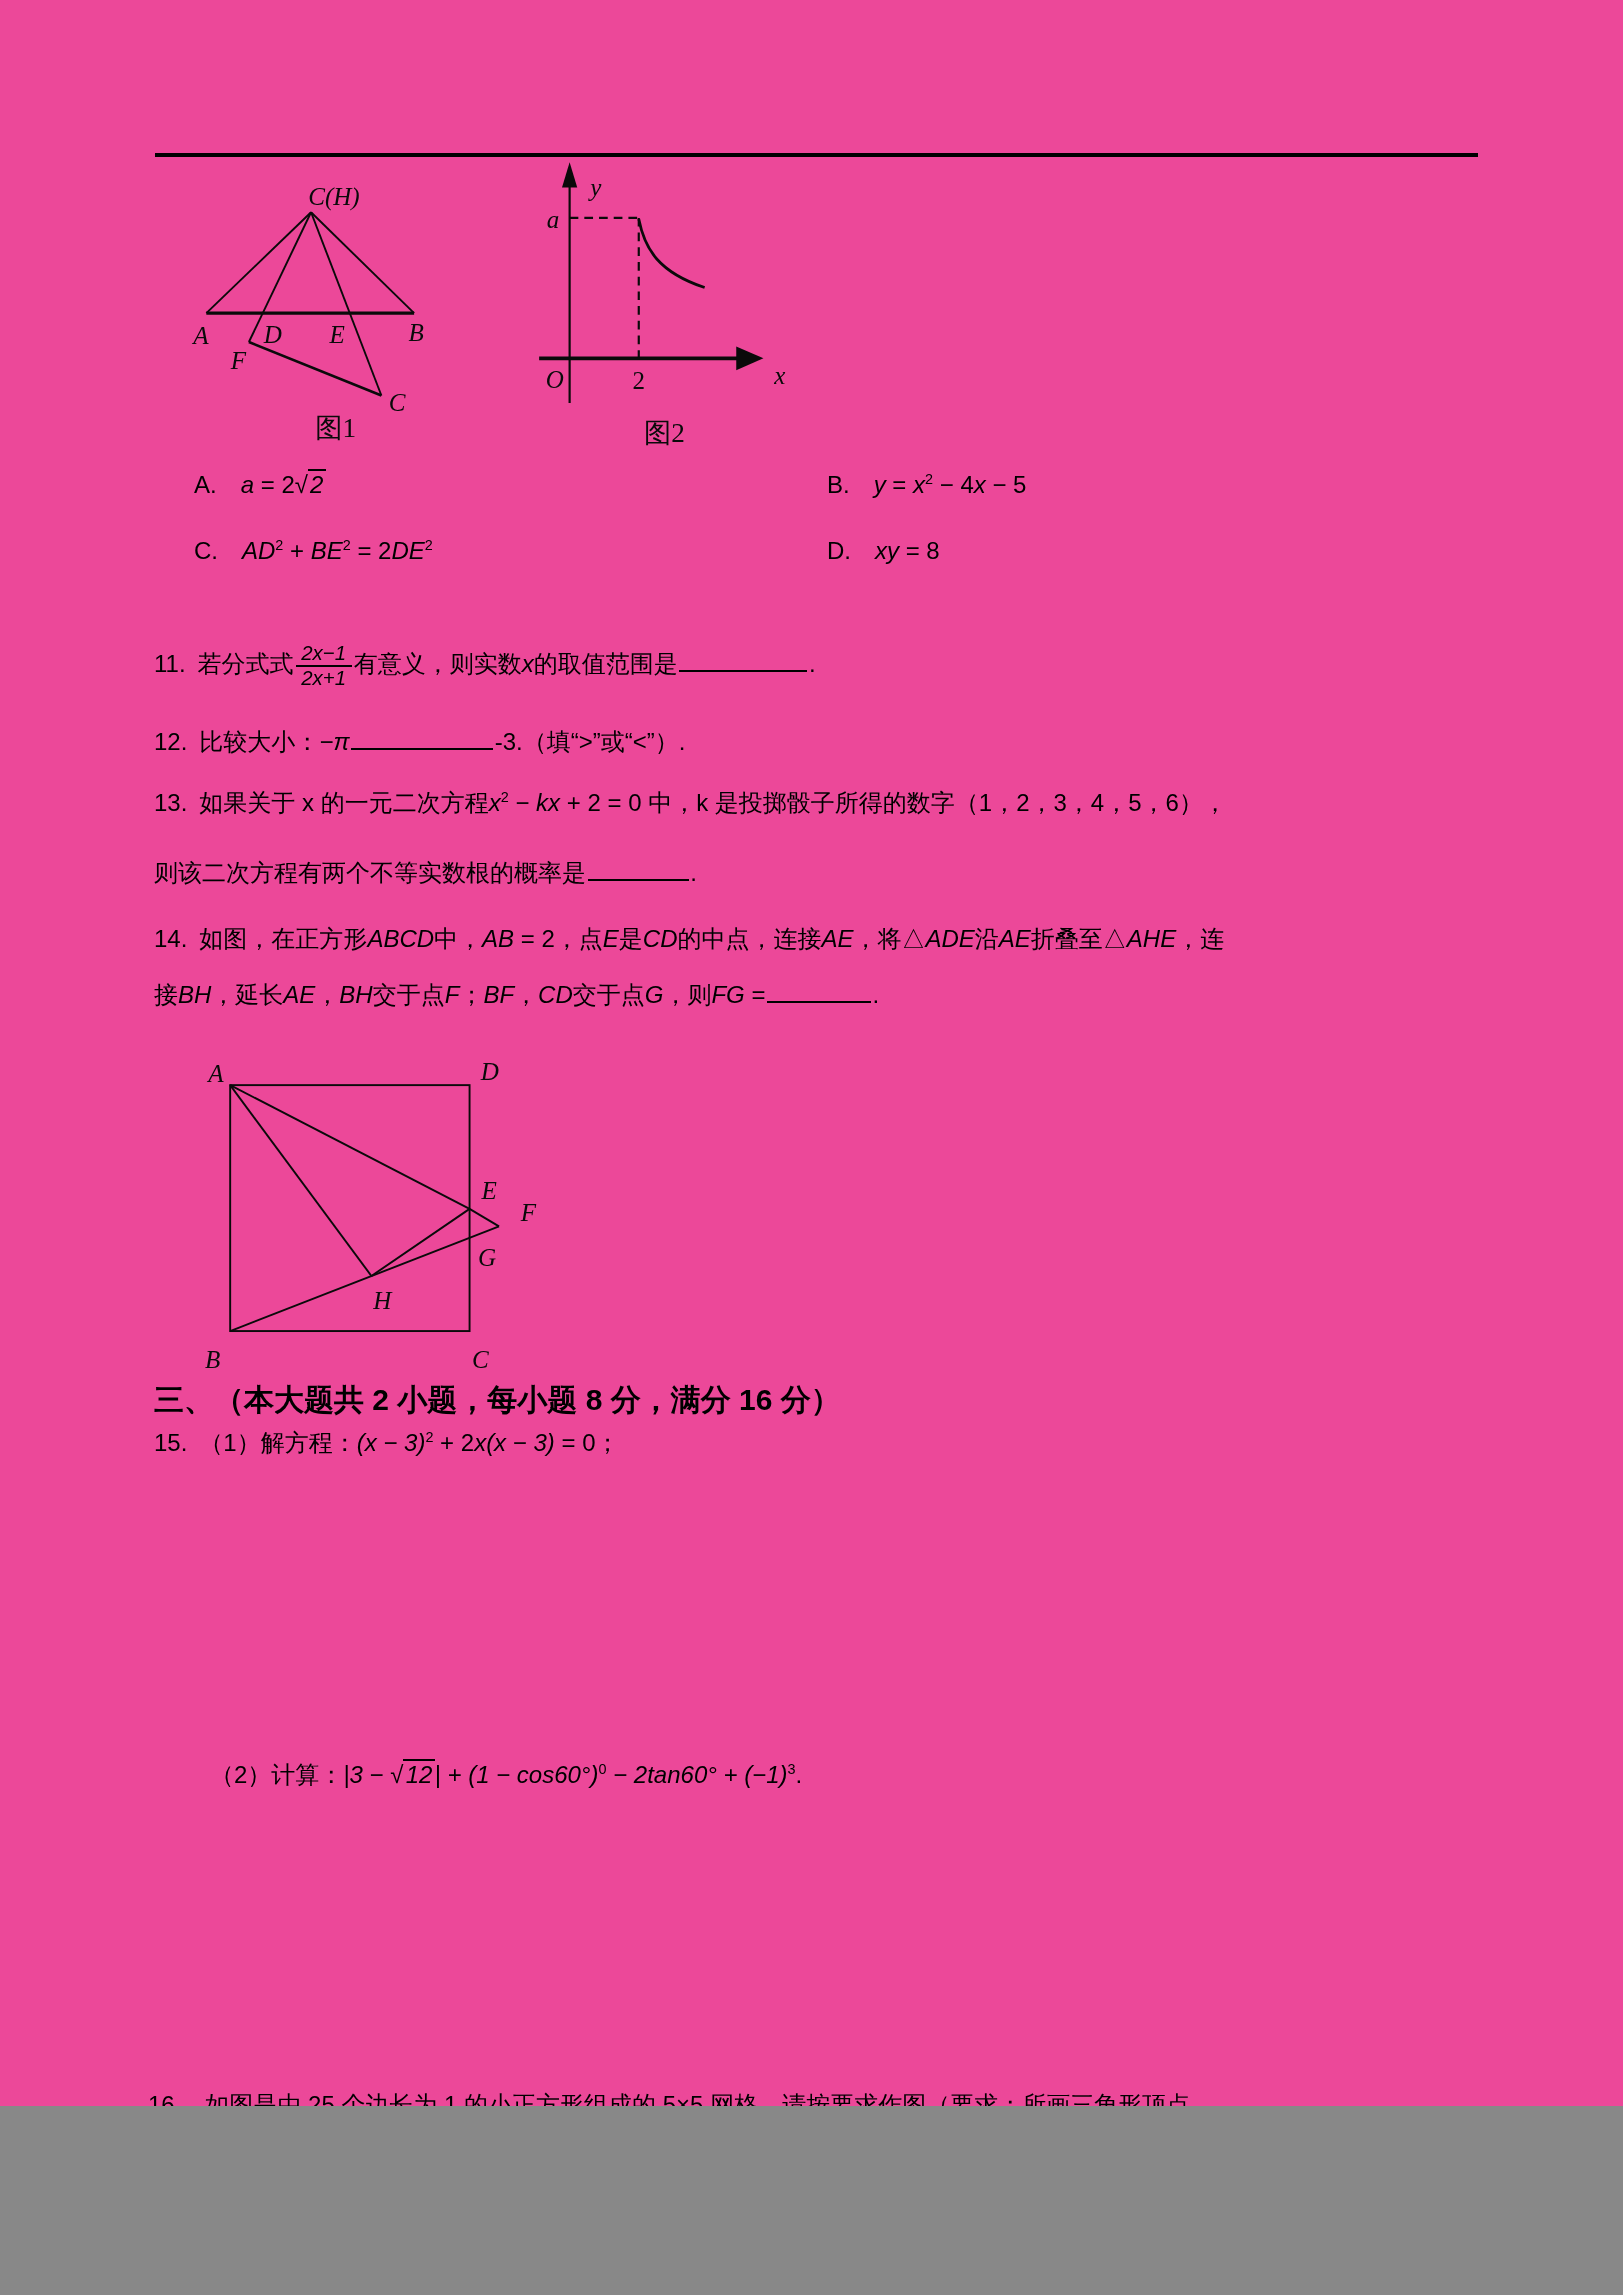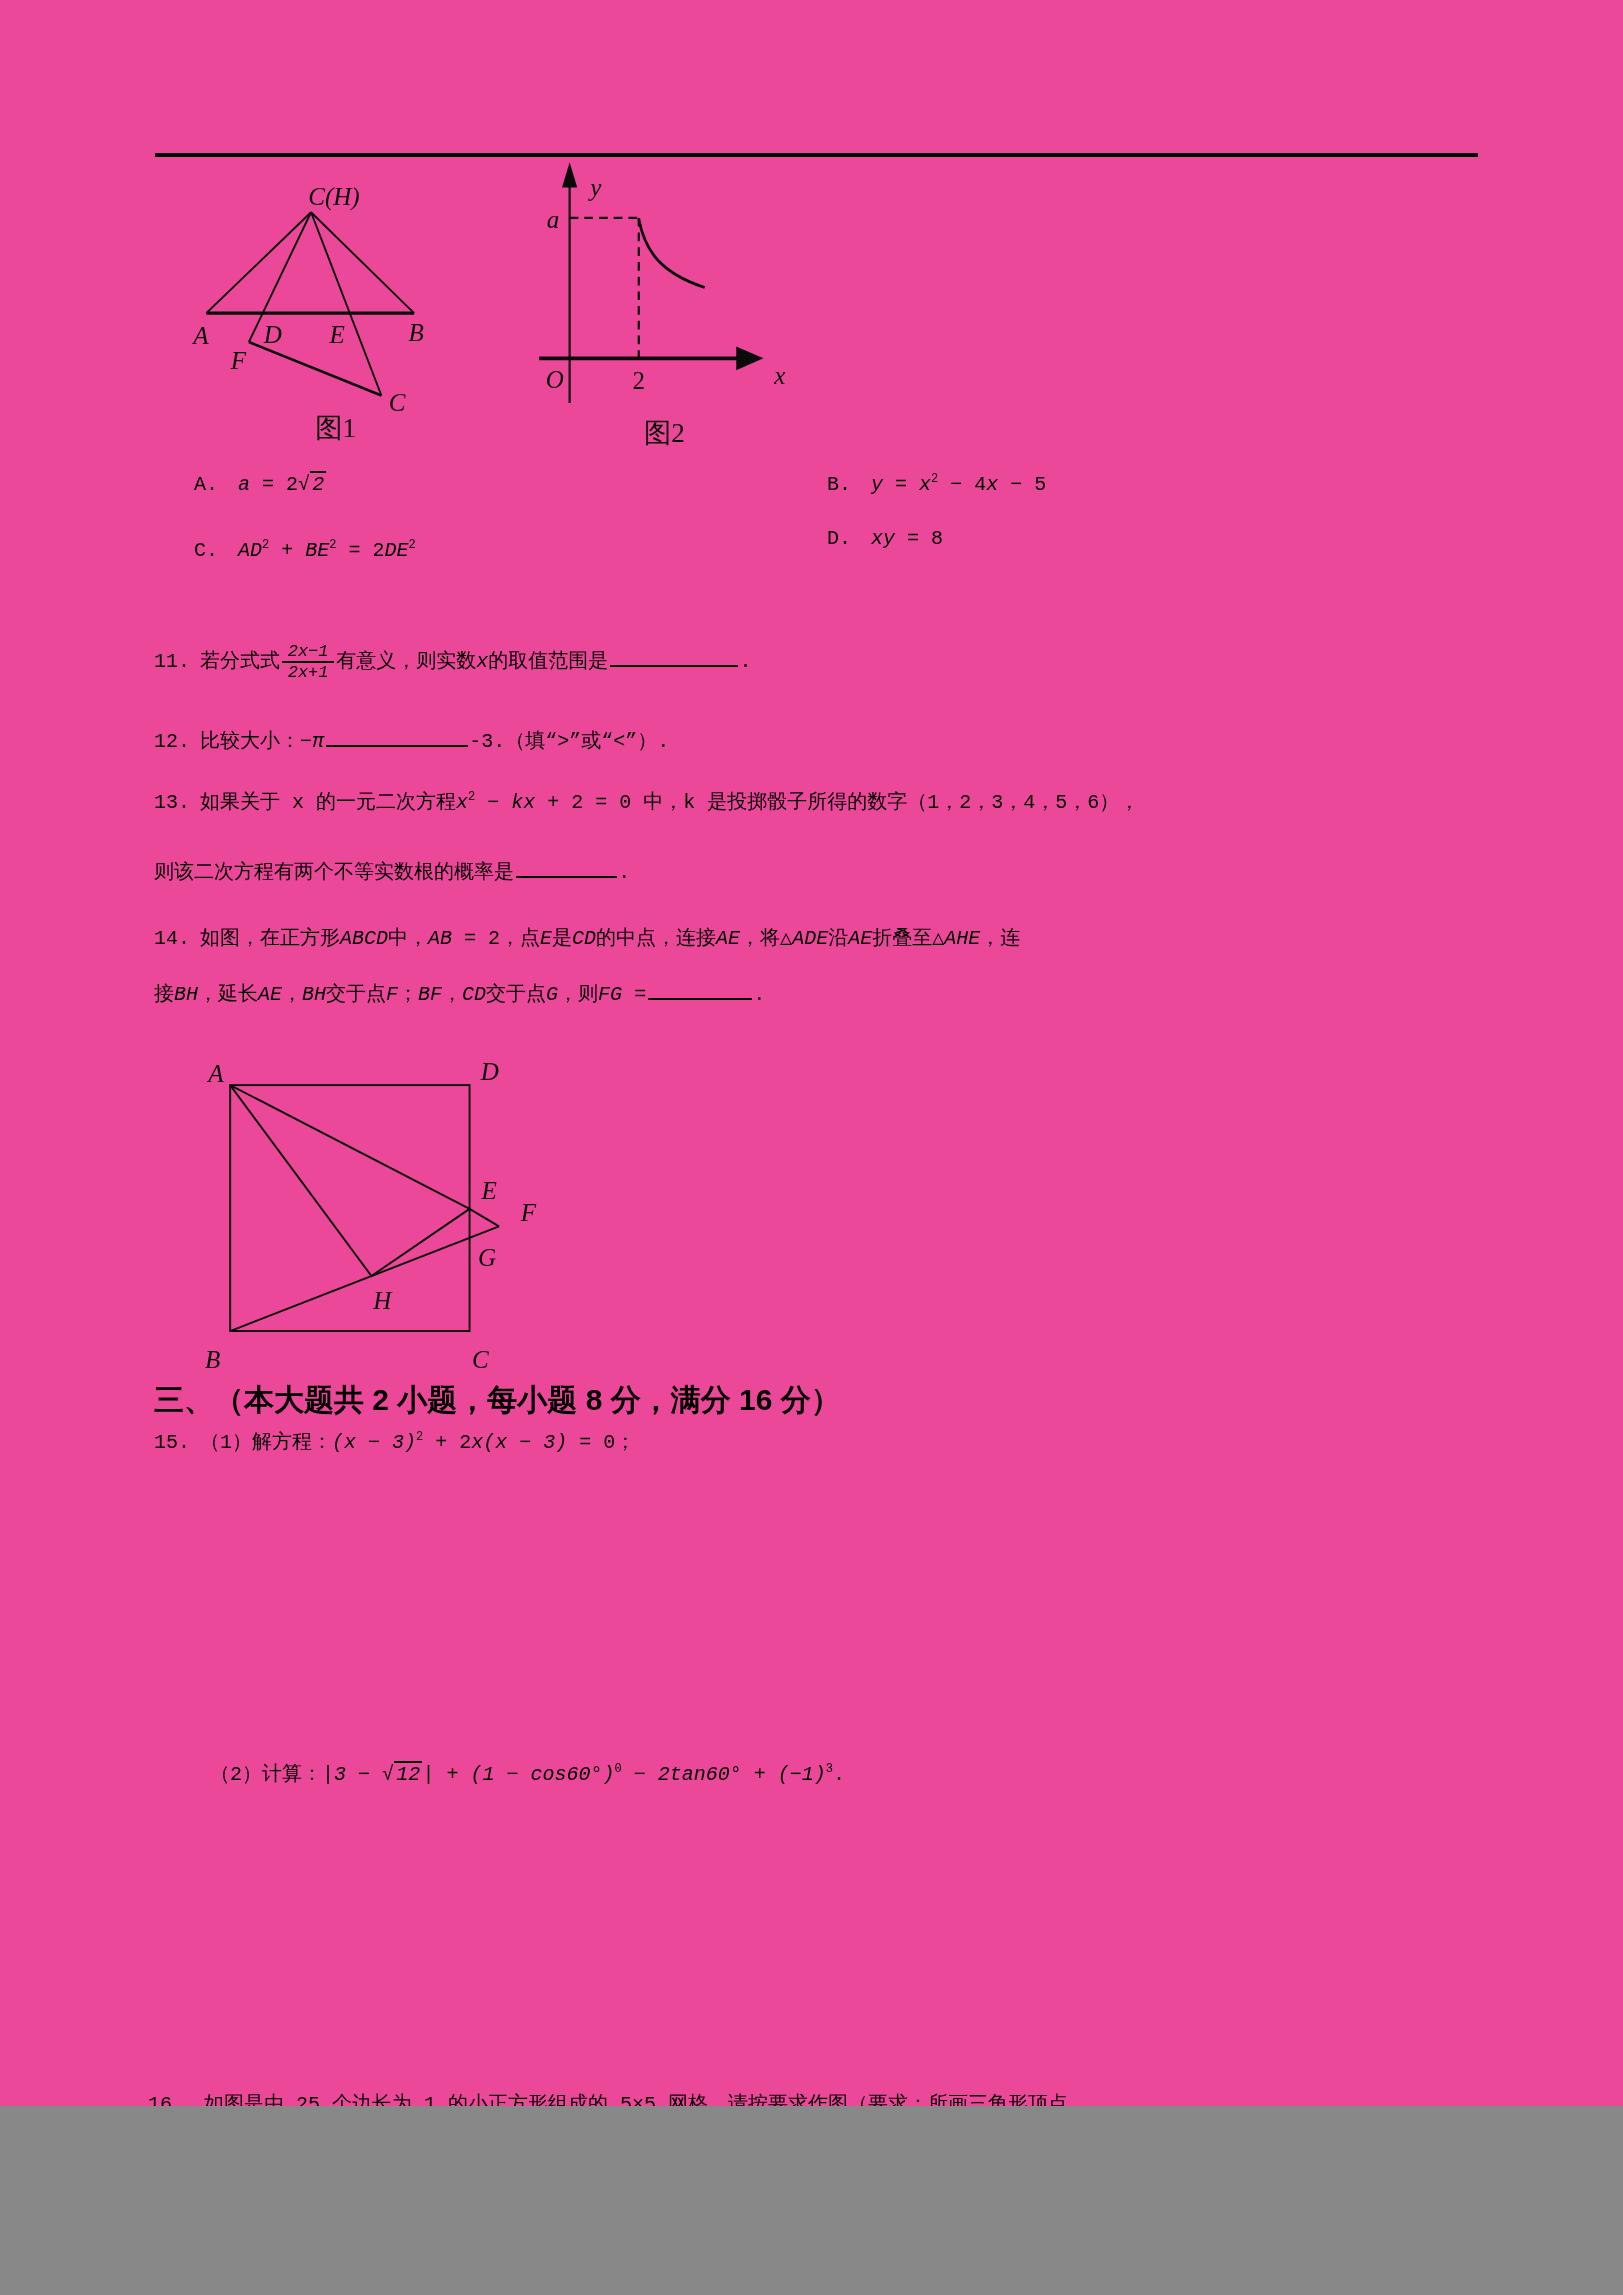--- a/index.html
+++ b/index.html
@@ -2,22 +2,22 @@
 <html style="font-size:8.7px"><head>
 <meta charset="utf-8">
 <style>
   html,body{margin:0;padding:0;background:#888;}
   .page{
     position:relative;width:1623px;height:2106px;background:#ec4899;
     font-family:"Liberation Serif","DejaVu Serif",serif;color:#000;overflow:hidden;
   }
   .rule{position:absolute;background:#000;}
   .line{
-    position:absolute;white-space:nowrap;font-size:20px;line-height:37px;color:#000;
-    font-family:Liberation Mono, monospace;
+    position:absolute;white-space:nowrap;font-size:24px;line-height:37px;color:#000;
+    font-family:Liberation Sans, sans-serif;
   }
   .heading{
     font-family:"Liberation Sans","DejaVu Sans",sans-serif;
     font-weight:700;font-size:30px;line-height:38px;
   }
   .cjk{font-style:normal;}
   .math{font-style:italic;}
   .sup{font-size:0.6em;vertical-align:0.65em;font-style:normal;line-height:0;}
   .blank{display:inline-block;border-bottom:2.2px solid #000;height:0.55em;margin:0 1.6px;}
   .frac{
@@ -74,21 +74,21 @@
     <text x="1002" y="418">a</text>
     <text x="1000" y="712">O</text>
     <text class="up" x="1171" y="714" text-anchor="middle">2</text>
     <text x="1420" y="706">x</text>
     <text class="cap" x="1218" y="812" text-anchor="middle">图2</text>
   </svg>
 
   <div class="line" style="left:194px;top:466px;"><span class="cjk">A.  </span><span class="math">a</span><span class="cjk"> = 2</span><span class="sqrt">√<span class="rad">2</span></span></div>
   <div class="line" style="left:827px;top:466px;"><span class="cjk">B.  </span><span class="math">y</span><span class="cjk"> = </span><span class="math">x</span><span class="sup">2</span><span class="cjk"> − 4</span><span class="math">x</span><span class="cjk"> − 5</span></div>
   <div class="line" style="left:194px;top:532px;"><span class="cjk">C.  </span><span class="math">AD</span><span class="sup">2</span><span class="cjk"> + </span><span class="math">BE</span><span class="sup">2</span><span class="cjk"> = 2</span><span class="math">DE</span><span class="sup">2</span></div>
-  <div class="line" style="left:827px;top:520px;"><span class="cjk">D.  </span><span class="math">xy</span><span class="cjk"> = 8</span></div>
+  <div class="line" style="left:827px;top:532px;"><span class="cjk">D.  </span><span class="math">xy</span><span class="cjk"> = 8</span></div>
 
 
   <div class="line" style="left:154px;top:642px;"><span class="cjk">11. 若分式式</span><span class="frac"><span class="num">2x−1</span><span class="den">2x+1</span></span><span class="cjk">有意义，则实数</span><span class="math">x</span><span class="cjk">的取值范围是</span><span class="blank" style="width: 128px;"></span><span class="cjk">.</span></div>
   <div class="line" style="left:154px;top:723px;"><span class="cjk">12. 比较大小：</span><span class="math">−π</span><span class="blank" style="width: 142px;"></span><span class="cjk">-3.（填“&gt;”或“&lt;”）.</span></div>
   <div class="line" style="left:154px;top:784px;"><span class="cjk">13. 如果关于 x 的一元二次方程</span><span class="math">x</span><span class="sup">2</span><span class="cjk"> − </span><span class="math">kx</span><span class="cjk"> + 2 = 0 中，k 是投掷骰子所得的数字（1，2，3，4，5，6），</span></div>
   <div class="line" style="left:154px;top:854px;"><span class="cjk">则该二次方程有两个不等实数根的概率是</span><span class="blank" style="width: 101px;"></span><span class="cjk">.</span></div>
   <div class="line" style="left:154px;top:920px;"><span class="cjk">14. 如图，在正方形</span><span class="math">ABCD</span><span class="cjk">中，</span><span class="math">AB</span><span class="cjk"> = 2，点</span><span class="math">E</span><span class="cjk">是</span><span class="math">CD</span><span class="cjk">的中点，连接</span><span class="math">AE</span><span class="cjk">，将△</span><span class="math">ADE</span><span class="cjk">沿</span><span class="math">AE</span><span class="cjk">折叠至△</span><span class="math">AHE</span><span class="cjk">，连</span></div>
   <div class="line" style="left:154px;top:976px;"><span class="cjk">接</span><span class="math">BH</span><span class="cjk">，延长</span><span class="math">AE</span><span class="cjk">，</span><span class="math">BH</span><span class="cjk">交于点</span><span class="math">F</span><span class="cjk">；</span><span class="math">BF</span><span class="cjk">，</span><span class="math">CD</span><span class="cjk">交于点</span><span class="math">G</span><span class="cjk">，则</span><span class="math">FG</span><span class="cjk"> =</span><span class="blank" style="width: 104px;"></span><span class="cjk">.</span></div>
 
   <svg style="left:204px;top:1055px;" width="349" height="322" viewBox="375 1935 640 590">

